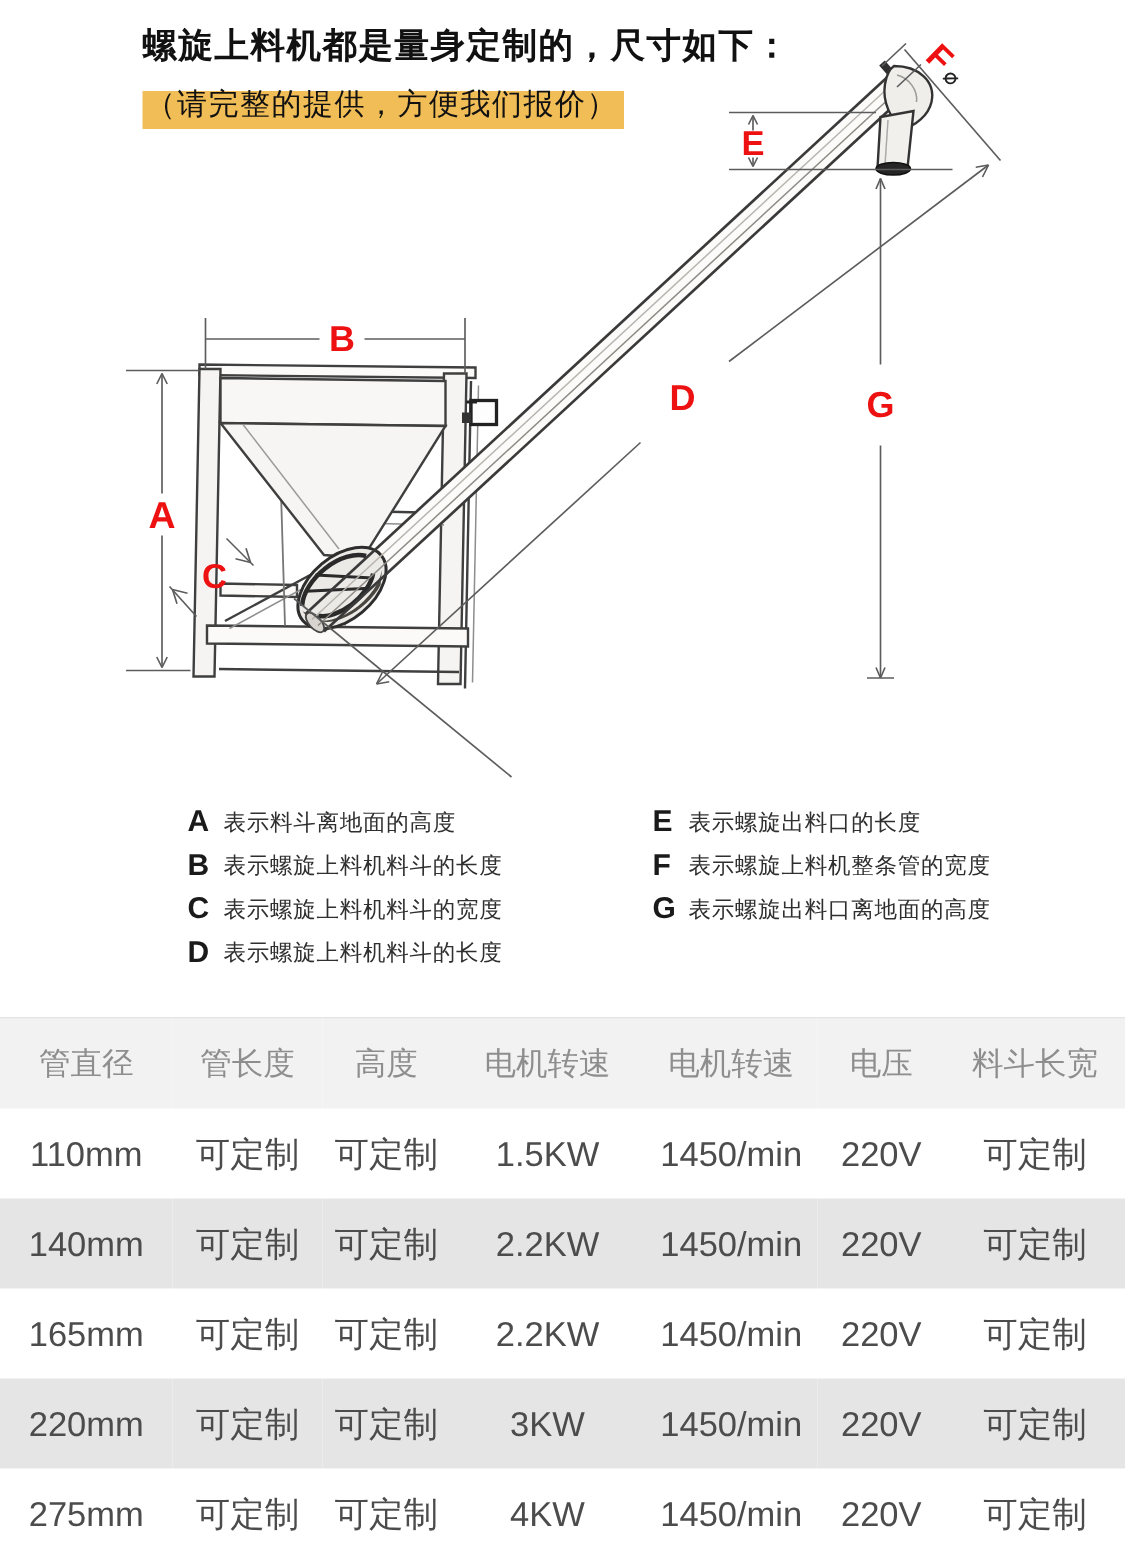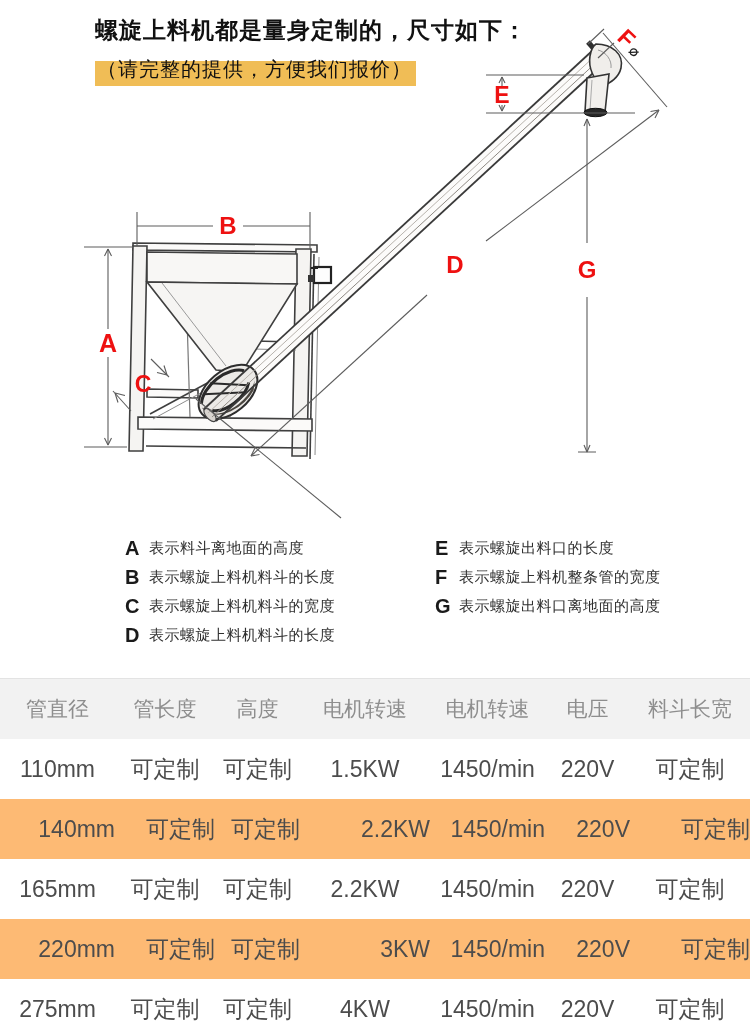--- a/index.html
+++ b/index.html
@@ -19,21 +19,21 @@
   #legend-right{left:435px;}
   .leg-item{height:29px;display:flex;align-items:center;white-space:nowrap;}
   .leg-key{font-size:20px;font-weight:600;color:#1a1a1a;width:24px;flex:0 0 24px;}
   .leg-txt{font-size:15px;color:#2f2f2f;letter-spacing:.5px;}
   
   #spec{position:absolute;left:0;top:678px;width:750px;border-collapse:collapse;table-layout:fixed;
         border-top:1px solid #e3e3e3;}
   #spec td,#spec th{height:60px;text-align:center;vertical-align:middle;font-weight:normal;padding:0;}
   #spec th{font-size:21px;color:#8e8e8e;background:#f2f2f2;}
   #spec td{font-size:23px;color:#4c4c4c;}
-  #spec tr.stripe td{background:#fdba74;text-align:right;}
+  #spec tr.stripe td{background:#e5e5e5;}
   
   text.dim{font-family:"Liberation Sans","DejaVu Sans",sans-serif;font-weight:bold;fill:#ee1111;}
   text.phi{font-family:"DejaVu Sans",sans-serif;fill:#222;font-weight:bold;}
 </style>
 </head>
 <body>
 
 <div id="page" style="--hl: #f0bd56;">
 
   <div id="hdr">

